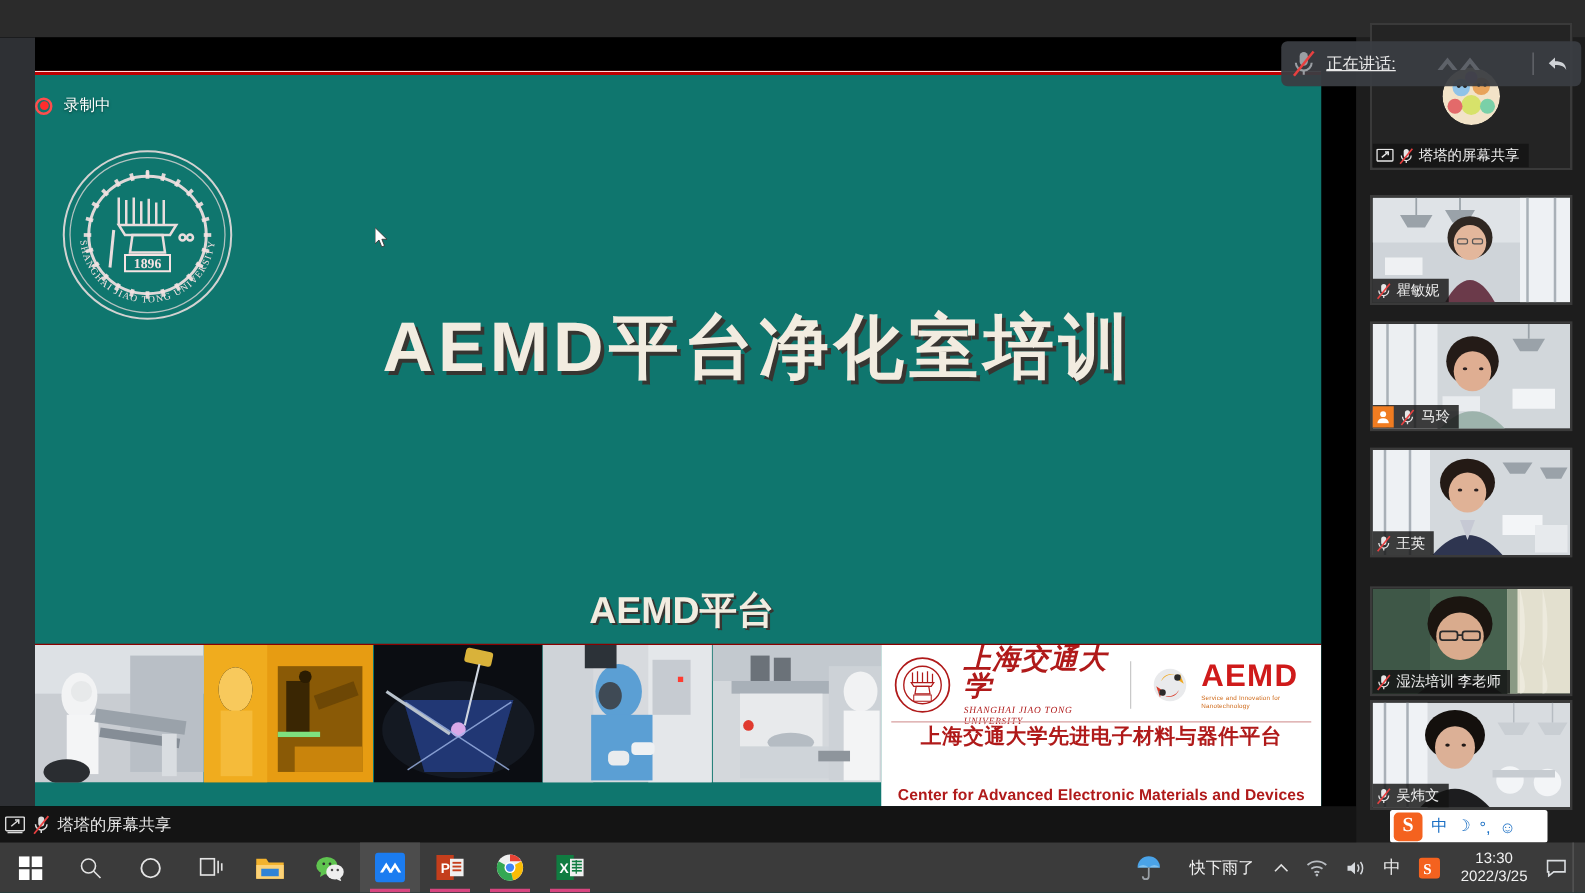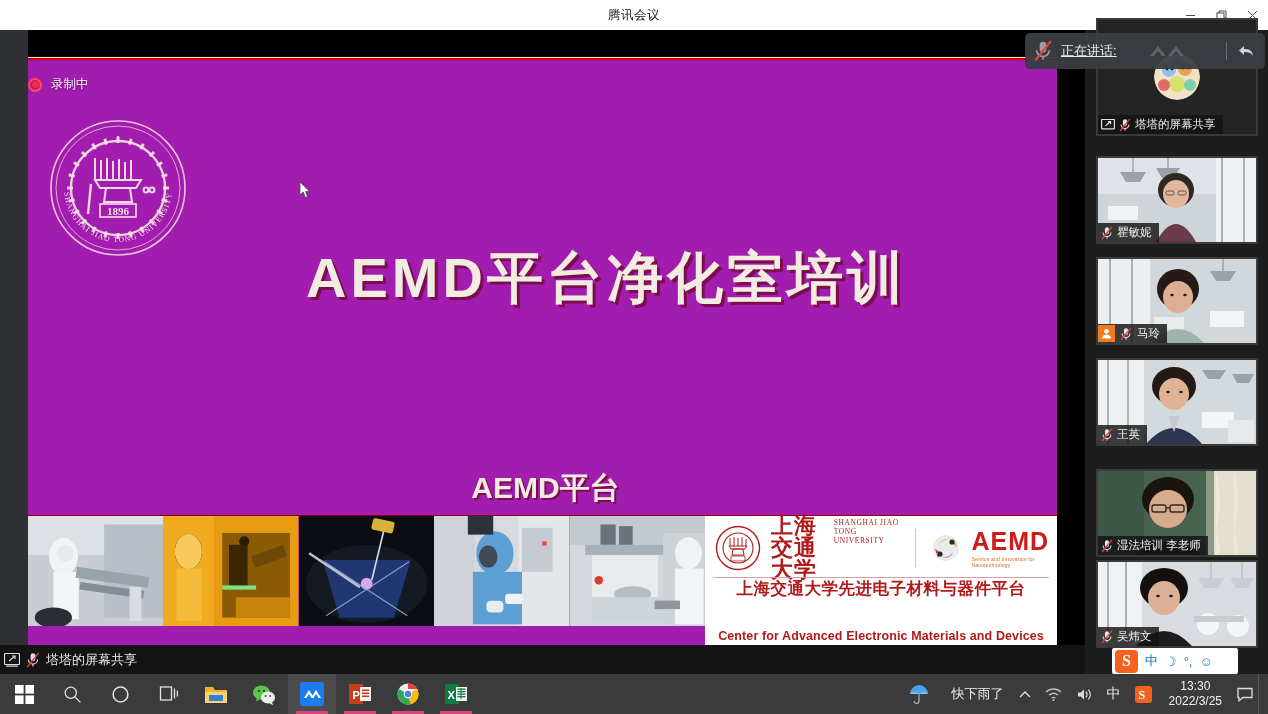--- a/index.html
+++ b/index.html
@@ -21,21 +21,21 @@
   .appbody { position:absolute; left:0; top:30px; width:1268px; height:644px;
     background:#1d1d1d; }
 
   
   .stage { position:absolute; left:0; top:0; width:1085px; height:644px; background:#000; }
   .stage-letterbox-top { position:absolute; left:0; top:0; width:1085px; height:26px; background:#000; }
   .stage-sidebar-left { position:absolute; left:0; top:0; width:28px; height:615px; background:#2e3034; }
 
   
   .slide { position:absolute; left:28px; top:26px; width:1029px; height:589px;
-    background:#a21caf; overflow:hidden; }
+    background:#0f766e; overflow:hidden; }
   .slide-topline { position:absolute; left:0; top:0; width:100%; height:4px;
     background:linear-gradient(to bottom,#3a0000 0 1px,#ffd9d9 1px 2px,#c00000 2px 4px); }
 
   .rec { position:absolute; left:0px; top:20px; display:flex; align-items:center; gap:9px; }
   .rec-dot { width:14px; height:14px; border-radius:50%; border:2px solid #ff4d4d;
     display:flex; align-items:center; justify-content:center; }
   .rec-dot i { width:7px; height:7px; border-radius:50%; background:#ff2d2d; display:block; }
   .rec-label { color:#fff; font-size:12.5px; text-shadow:0 1px 2px rgba(0,0,0,.5); }
 
   
@@ -126,42 +126,20 @@
   .clock { display:flex; flex-direction:column; align-items:center; justify-content:center;
     color:#f2f2f2; font-size:12px; line-height:15px; padding:0 10px; }
   .notif { width:26px; height:40px; display:flex; align-items:center; justify-content:center; }
   .showdesk { width:6px; height:40px; border-left:1px solid #5a5a5a; }
 </style>
 </head>
 <body>
 
 <div id="root">
 
-  <div class="titlebar">
-    <div class="title">腾讯会议</div>
-    <div class="wincontrols">
-      <div class="wc">
-        <svg width="11" height="11" viewBox="0 0 11 11">
-            <line x1="1" y1="5.5" x2="10" y2="5.5" stroke="#4a4a4a" stroke-width="1"></line>
-          </svg>
-      </div>
-      <div class="wc">
-        <svg width="11" height="11" viewBox="0 0 11 11">
-            <rect x="1" y="3" width="7" height="7" fill="none" stroke="#4a4a4a" stroke-width="1"></rect>
-            <polyline points="3,3 3,1 10,1 10,8 8,8" fill="none" stroke="#4a4a4a" stroke-width="1"></polyline>
-          </svg>
-      </div>
-      <div class="wc close">
-        <svg width="11" height="11" viewBox="0 0 11 11">
-            <line x1="1" y1="1" x2="10" y2="10" stroke="#4a4a4a" stroke-width="1"></line>
-            <line x1="10" y1="1" x2="1" y2="10" stroke="#4a4a4a" stroke-width="1"></line>
-          </svg>
-      </div>
-    </div>
-  </div>
 
   <div class="appbody">
 
     <div class="stage">
       <div class="stage-letterbox-top"></div>
       <div class="stage-sidebar-left"></div>
 
       <div class="slide">
         <div class="slide-topline"></div>
 
@@ -331,21 +309,21 @@
                   <path d="M14 21 L32 21 L30 24 L16 24 Z"></path>
                   <path d="M18 24 L28 24 L29 30 L17 30 Z"></path>
                   <line x1="15" y1="13" x2="15" y2="21"></line>
                   <line x1="19" y1="12" x2="19" y2="21"></line>
                   <line x1="23" y1="13" x2="23" y2="21"></line>
                   <line x1="27" y1="12" x2="27" y2="21"></line>
                   <line x1="31" y1="14" x2="31" y2="21"></line>
                 </g>
                 <rect x="16" y="31" width="14" height="5" fill="none" stroke="#b01a1a" stroke-width=".8"></rect>
               </svg>
-              <div style="display:flex;flex-direction:row;">
+              <div style="display:flex;flex-direction:column;font-style:italic;">
                 <div class="b-cn">上海交通大学</div>
                 <div class="b-en">SHANGHAI JIAO TONG UNIVERSITY</div>
               </div>
               <div class="b-div"></div>
               <svg width="30" height="30" viewBox="0 0 30 30" style="flex:none;">
                 <circle cx="15" cy="15" r="13" fill="#e9eaec"></circle>
                 <path d="M8 12 C12 4, 24 6, 24 10 L20 10 L26 14 L23 6 L22 9 C20 5, 10 5, 8 12Z" fill="#f0a81e"></path>
                 <path d="M22 19 C18 27, 6 24, 6 20 L10 20 L4 16 L7 25 L8 21 C10 26, 20 26, 22 19Z" fill="#d83a2a"></path>
                 <circle cx="9" cy="21" r="2.6" fill="#2a2a2a"></circle>
                 <circle cx="21" cy="9" r="2.6" fill="#2a2a2a"></circle>

